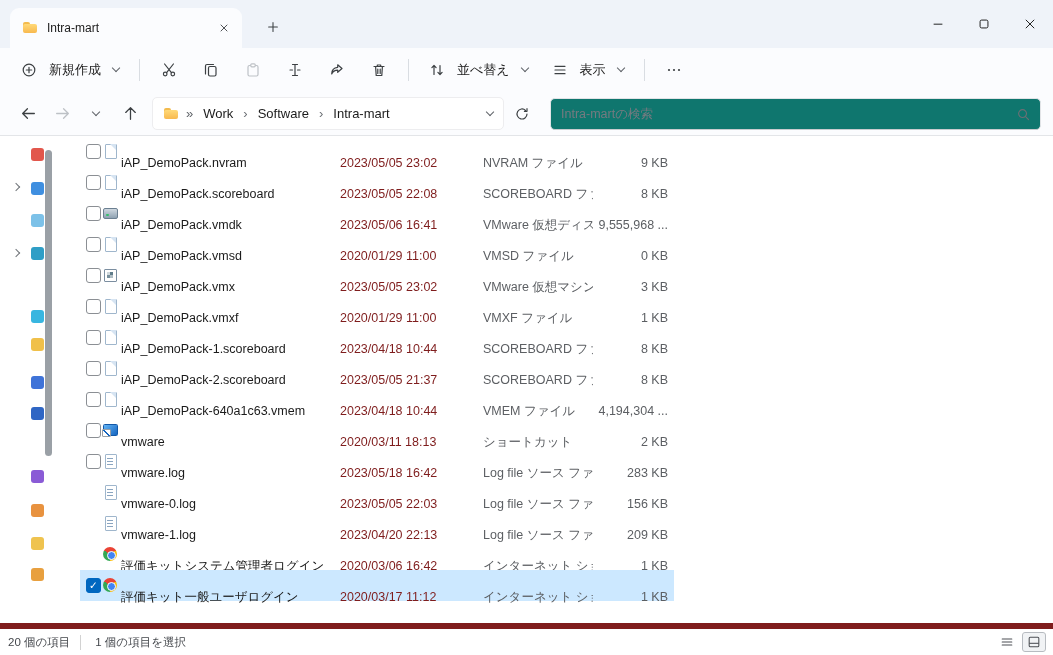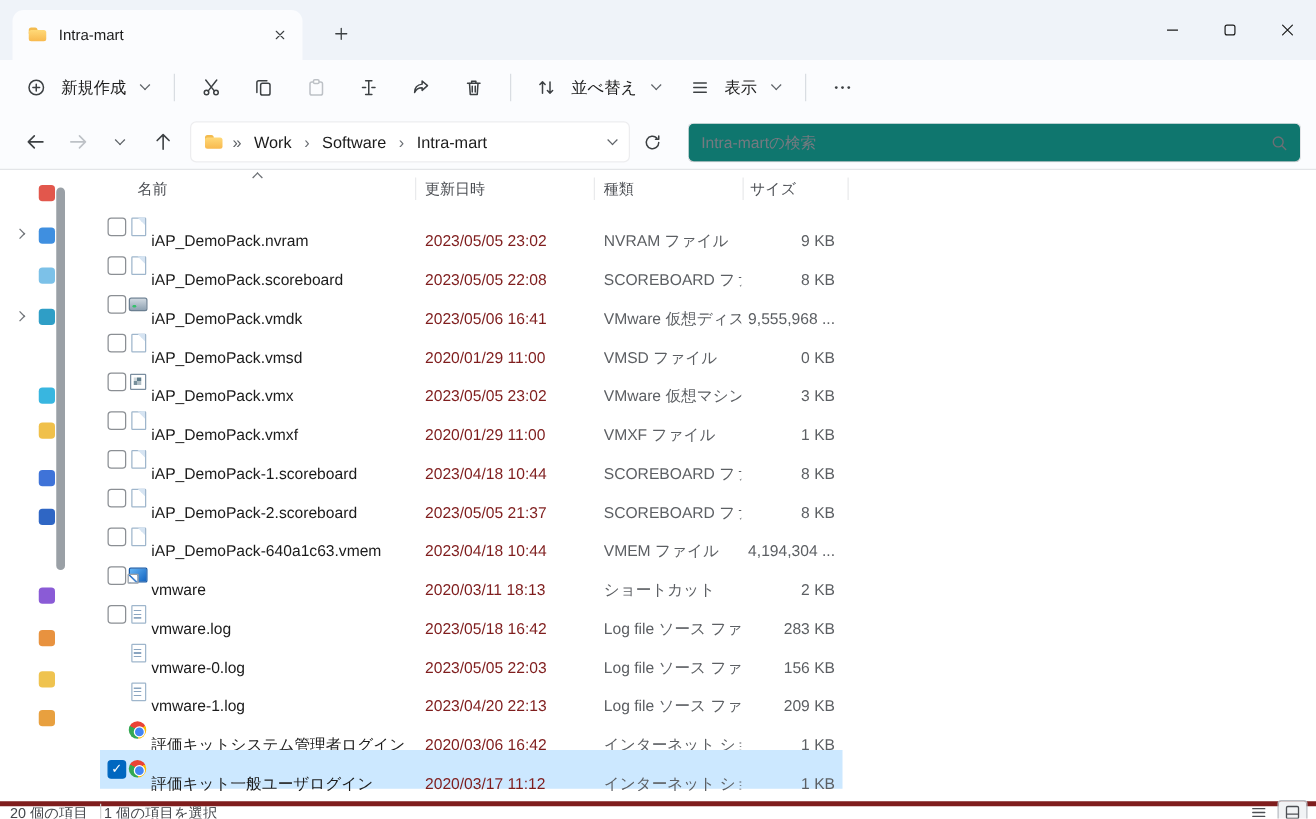--- a/index.html
+++ b/index.html
@@ -81,22 +81,22 @@
   .ic-disk::before{content:"";position:absolute;left:1px;top:3px;width:13px;height:9px;background:linear-gradient(#cfd8e0,#8fa2b2);border:1px solid #6b7f91;border-radius:2px}
   .ic-disk::after{content:"";position:absolute;left:3.5px;top:8.5px;width:3px;height:2px;background:#35c16b;border-radius:1px}
   .ic-vmx::before{content:"";position:absolute;left:2px;top:2px;width:11px;height:11px;background:#fff;border:1px solid #7b8ea0;border-radius:1px}
   .ic-vmx::after{content:"";position:absolute;left:4.5px;top:4.5px;width:6px;height:6px;background:conic-gradient(#607d8b 0 25%,#b0bec5 0 50%,#78909c 0 75%,#cfd8dc 0)}
   .ic-shortcut::before{content:"";position:absolute;left:1px;top:2px;width:13px;height:10px;background:linear-gradient(135deg,#64b5f6,#1565c0);border:1px solid #1258a8;border-radius:1.5px}
   .ic-shortcut::after{content:"";position:absolute;left:0;bottom:1px;width:6.5px;height:6.5px;background:linear-gradient(45deg,#fff 42%,#1565c0 42% 58%,#fff 58%);border:1px solid #9aa0a6;border-radius:1px}
   .ic-chrome::before{content:"";position:absolute;inset:1px;border-radius:50%;background:conic-gradient(from -60deg,#ea4335 0 120deg,#fbbc05 0 240deg,#34a853 0 360deg)}
   .ic-chrome::after{content:"";position:absolute;left:4.5px;top:4.5px;width:7px;height:7px;background:#4285f4;border:1.2px solid #fff;border-radius:50%}
 
   
-  .statusbar{position:absolute;left:0;right:0;bottom:0;height:14px;background:#fff;border-top:4px solid #7f1d1d;display:flex;align-items:center;font-size:11.5px;color:#44474c;padding:0 8px}
-  .status-sel{border-left:1px solid #d2d2d2;margin-left:10px;padding-left:2px}
+  .statusbar{position:absolute;left:0;right:0;bottom:0;height:32px;background:#fff;border-top:6px solid #7f1d1d;display:flex;align-items:center;font-size:11.5px;color:#44474c;padding:0 8px}
+  .status-sel{border-left:1px solid #d2d2d2;margin-left:10px;padding-left:14px}
   .view-toggles{margin-left:auto;display:flex;gap:5px;align-items:center}
   .vt-btn{width:22px;height:18px}
   .vt-btn.active{outline:1px solid #b7bbc0;background:#f1f3f5;border-radius:2px}
 
   svg{display:block}
   .disabled{cursor:default}
 </style>
 </head>
 <body>
 
@@ -260,39 +260,20 @@
     <span class="pin p7"></span>
     <span class="pin p8"></span>
     <span class="pin p9"></span>
     <span class="pin p10"></span>
     <span class="pin p11"></span>
     <span class="pin p12"></span>
     <div class="side-scroll"></div>
   </div>
 
   <div class="main">
-    <div class="headers">
-      <span class="sortmark"></span>
-      <div class="hdr hdr-name">
-          <span>名前</span>
-        </div>
-      <div class="hdr hdr-date">
-          <span>更新日時</span>
-        </div>
-      <div class="hdr hdr-type">
-          <span>種類</span>
-        </div>
-      <div class="hdr hdr-size">
-          <span>サイズ</span>
-        </div>
-      <span class="hsep s1"></span>
-      <span class="hsep s2"></span>
-      <span class="hsep s3"></span>
-      <span class="hsep s4"></span>
-    </div>
     <div class="rows">
         <div class="row">
     <span class="cb"></span>
     <span class="icon ic-file"></span>
     <span class="cell c-name">iAP_DemoPack.nvram</span>
     <span class="cell c-date">2023/05/05 23:02</span>
     <span class="cell c-type">NVRAM ファイル</span>
     <span class="cell c-size">9 KB</span>
   </div>
         <div class="row">

